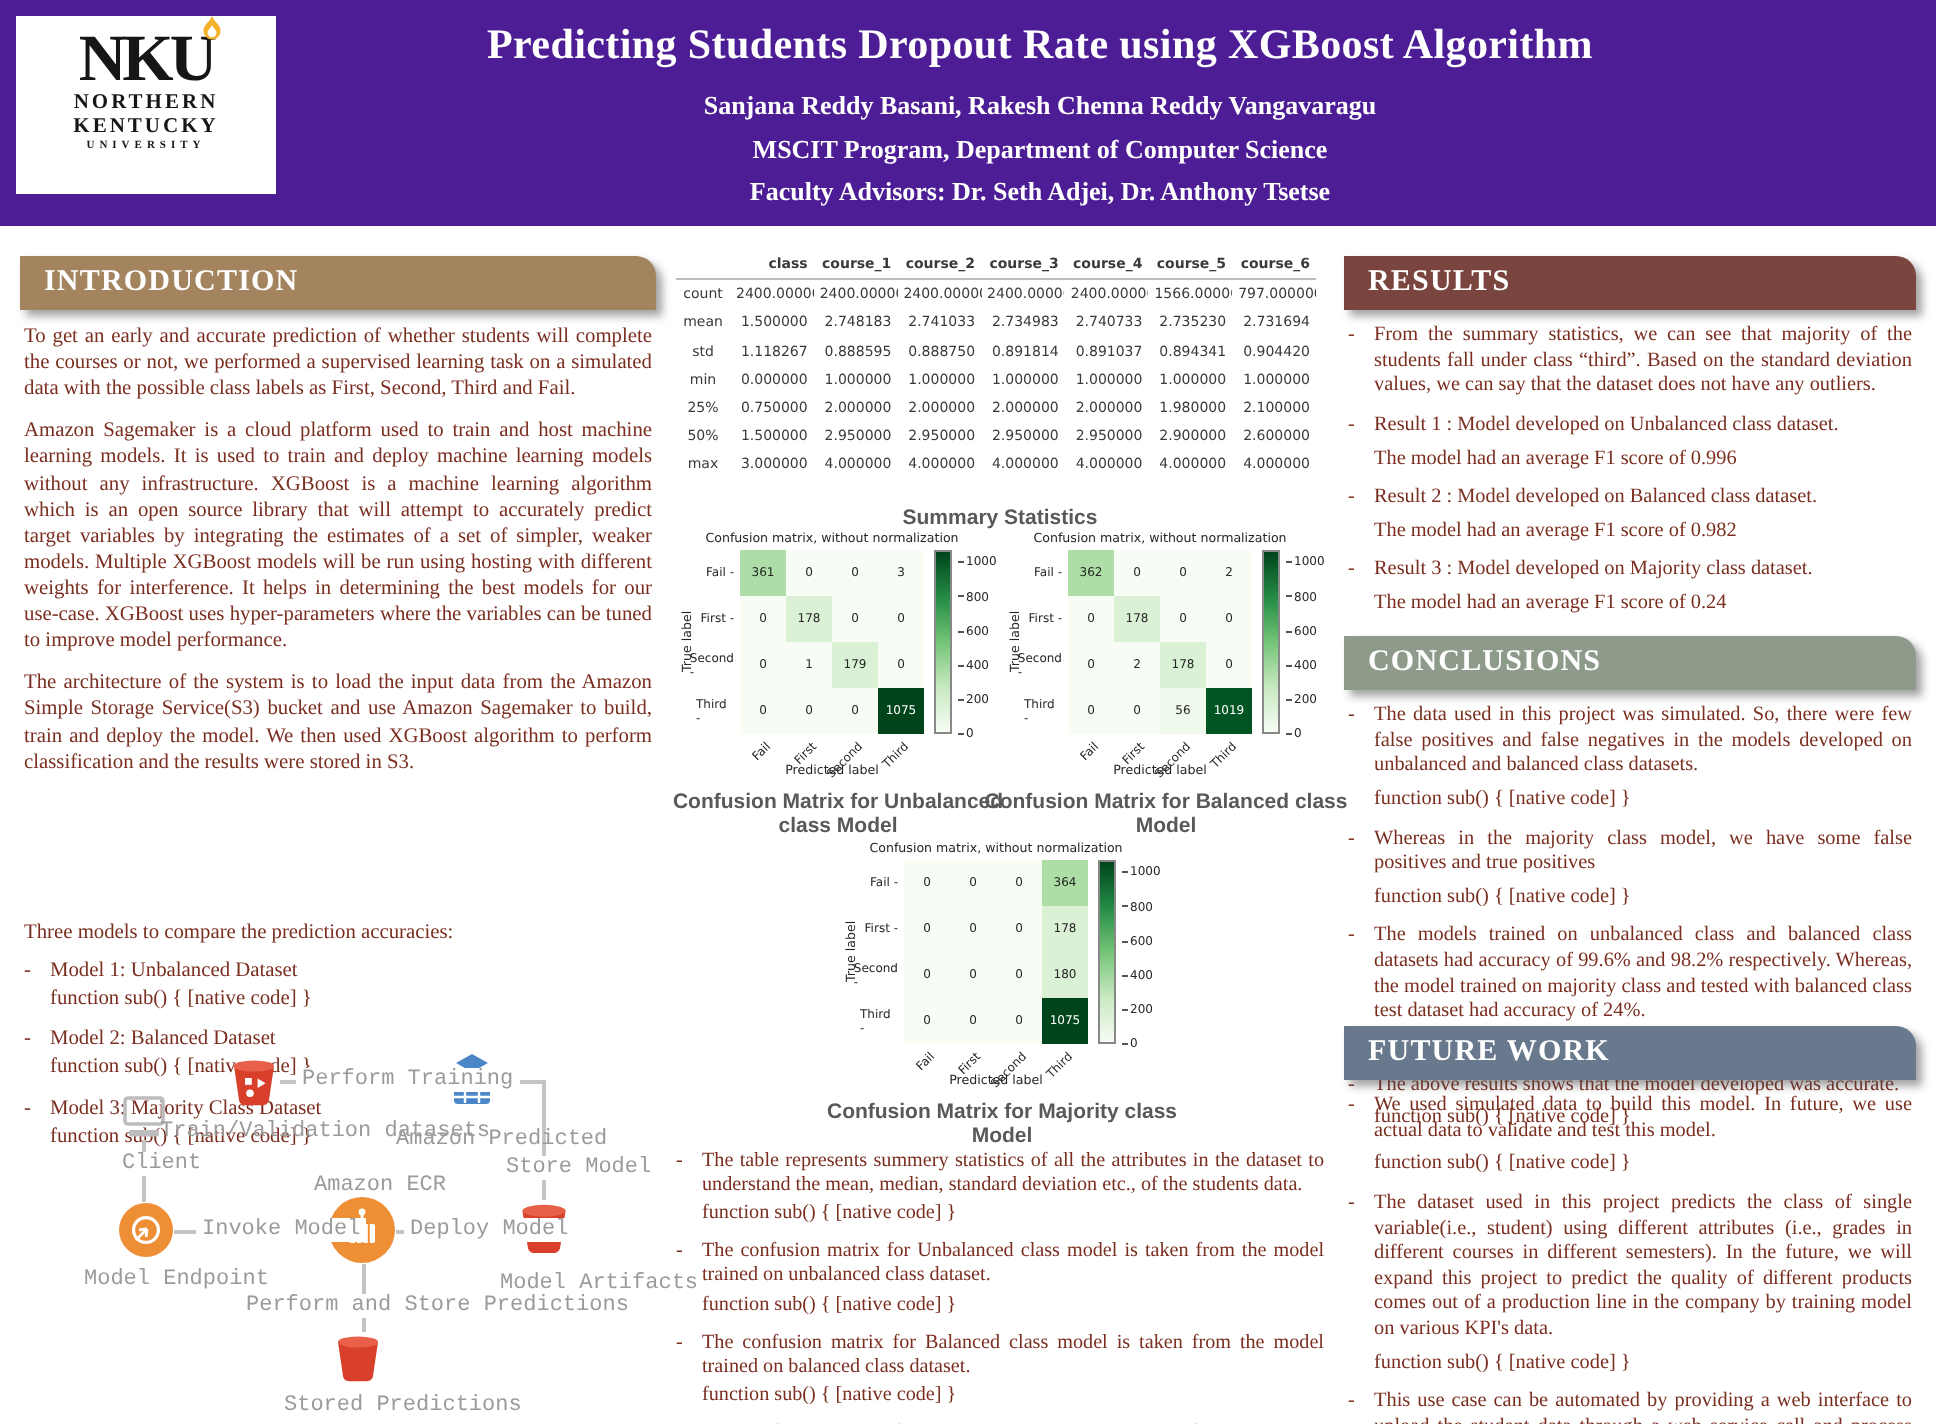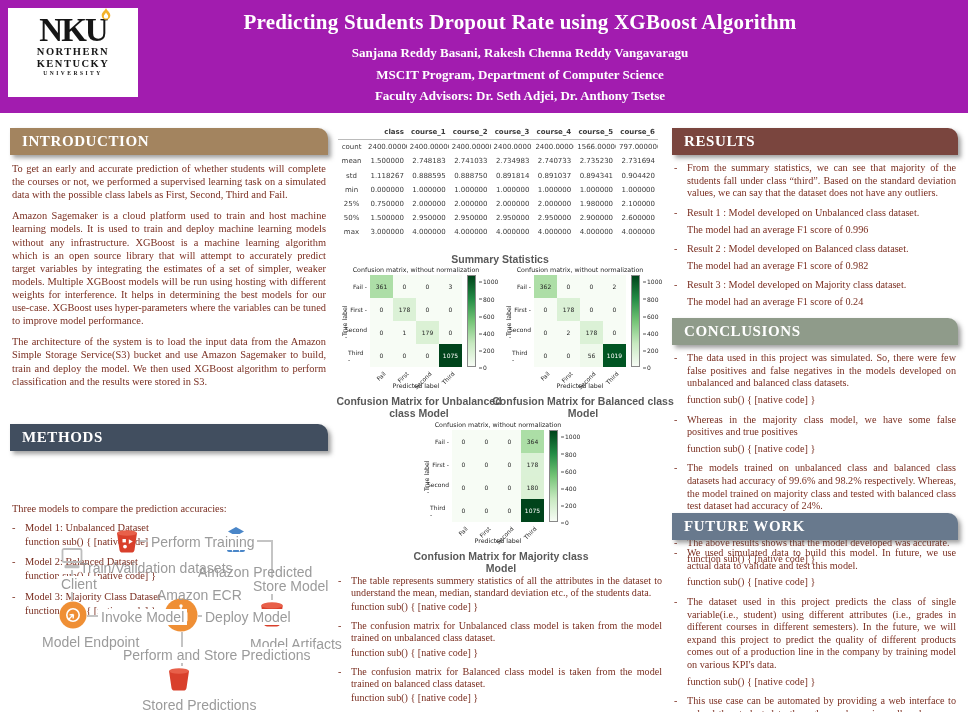--- a/index.html
+++ b/index.html
@@ -31,30 +31,30 @@
   .rtext { color:var(--body-text,#7a2e20); font-size:10.4px; line-height:1.26; text-align:justify; }
   .para { margin-bottom:8px; }
   .bullet-row { display:flex; margin-bottom:7px; }
   .bullet-marker { width:13px; flex:none; text-align:left; }
   .bullet-text { flex:1; }
   .bullet-sub { margin-left:13px; margin-top:-3px; margin-bottom:7px; text-align:left; }
   .tight .bullet-row { margin-bottom:5px; }
   .tight .rtext, .tight.rtext { font-size:10.1px; line-height:1.2; }
 
   .intro-text { position:absolute; left:2px; top:49px; width:314px; }
-  .methods-text { position:absolute; left:2px; top:347px; width:314px;margin-top:42px; }
+  .methods-text { position:absolute; left:2px; top:347px; width:314px; }
   .methods-intro { margin-bottom:6px; }
   .methods-text .bullet-row { margin-bottom:4px; line-height:1.2; }
 
   
   .diagram { position:absolute; left:0; top:413px; width:320px; height:186px; }
   .dline { position:absolute; background:#c4c4c4; }
   .dline.h { height:1.5px; } .dline.v { width:1.5px; }
   .dicon { position:absolute; }
-  .dlabel { position:absolute; font-family:Liberation Sans, sans-serif; font-size:14px; color:var(--diagram-label,#9b9b9b); white-space:nowrap; }
+  .dlabel { position:absolute; font-family:Liberation Mono, monospace; font-size:11px; color:var(--diagram-label,#9b9b9b); white-space:nowrap; }
   .dlabel.bg { background:#fff; padding:0 3px; }
   .bucket { fill:var(--aws-red,#d9402c); }
   .bucket-top { fill:#e8604a; }
   .circle-orange { fill:var(--aws-orange,#ef8f35); }
   .sm-blue { fill:var(--sagemaker-blue,#4a86c8); }
 
   
   .stats-wrap { position:absolute; left:2px; top:12px; width:324px; }
   .stats-table { border-collapse:collapse; table-layout:fixed; width:320px; font-family:"DejaVu Sans",sans-serif; font-size:7px; color:#3a3a3a; }
   .stats-table th, .stats-table td { padding:3.1px 3px; text-align:right; white-space:nowrap; overflow:hidden; }
@@ -92,21 +92,21 @@
   .results-list { position:absolute; left:2px; top:49px; width:282px; }
   .conclusions-list { position:absolute; left:2px; top:239px; width:282px; }
   .future-list { position:absolute; left:2px; top:434px; width:282px; }
   .col-right .rtext { font-size:10.2px; line-height:1.24; }
 </style>
 </head>
 <body>
 
 <div class="poster">
 
-  <div class="masthead" style="background: #a21caf;">
+  <div class="masthead" style="background: #4c1d95;">
     <div class="logo-box">
       <div class="logo-acronym">
         <span>NKU</span>
         <svg class="logo-flame" width="10" height="13" viewBox="0 0 10 13">
           <path d="M5 0 C6 3 9.3 4.2 9.3 7.4 A4.3 4.3 0 0 1 0.7 7.4 C0.7 4.2 4 3 5 0 Z" fill="#f3b229"></path>
           <path d="M5 4.5 C5.6 6.2 7.2 6.8 7.2 8.4 A2.2 2.2 0 0 1 2.8 8.4 C2.8 6.8 4.4 6.2 5 4.5 Z" fill="#fff"></path>
         </svg>
       </div>
       <div class="logo-line">NORTHERN</div>
       <div class="logo-line">KENTUCKY</div>
@@ -121,21 +121,20 @@
   </div>
 
   <div class="col col-left">
     <div class="section-bar" style="top: 15px; background: rgb(163, 132, 95);">INTRODUCTION</div>
     <div class="intro-text">
         <div class="para rtext">To get an early and accurate prediction of whether students will complete the courses or not, we performed a supervised learning task on a simulated data with the possible class labels as First, Second, Third and Fail.</div>
         <div class="para rtext">Amazon Sagemaker is a cloud platform used to train and host machine learning models. It is used to train and deploy machine learning models without any infrastructure. XGBoost is a machine learning algorithm which is an open source library that will attempt to accurately predict target variables by integrating the estimates of a set of simpler, weaker models. Multiple XGBoost models will be run using hosting with different weights for interference. It helps in determining the best models for our use-case. XGBoost uses hyper-parameters where the variables can be tuned to improve model performance.</div>
         <div class="para rtext">The architecture of the system is to load the input data from the Amazon Simple Storage Service(S3) bucket and use Amazon Sagemaker to build, train and deploy the model. We then used XGBoost algorithm to perform classification and the results were stored in S3.</div>
       </div>
 
-    <div class="section-bar" style="top: 311px; background: rgb(65, 78, 95);">METHODS</div>
     <div class="methods-text">
       <div class="rtext methods-intro">Three models to compare the prediction accuracies:</div>
       <div>
           <div class="bullet-row">
             <span class="bullet-marker rtext">-</span>
             <span class="bullet-text rtext">Model 1: Unbalanced Dataset</span>
           </div>
           <div class="bullet-sub rtext">function sub() { [native code] }</div>
           <div class="bullet-row">
             <span class="bullet-marker rtext">-</span>

